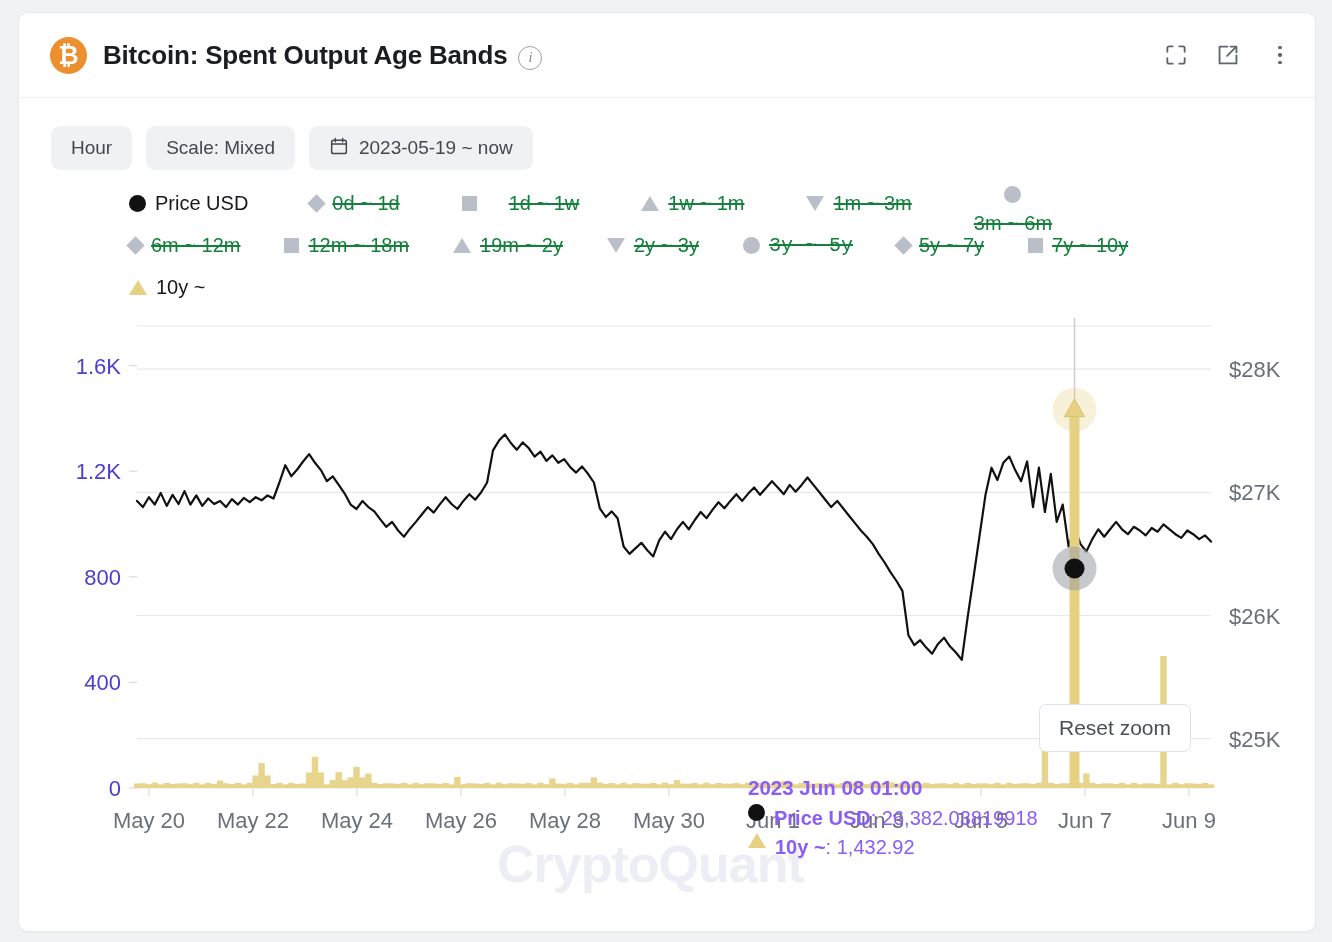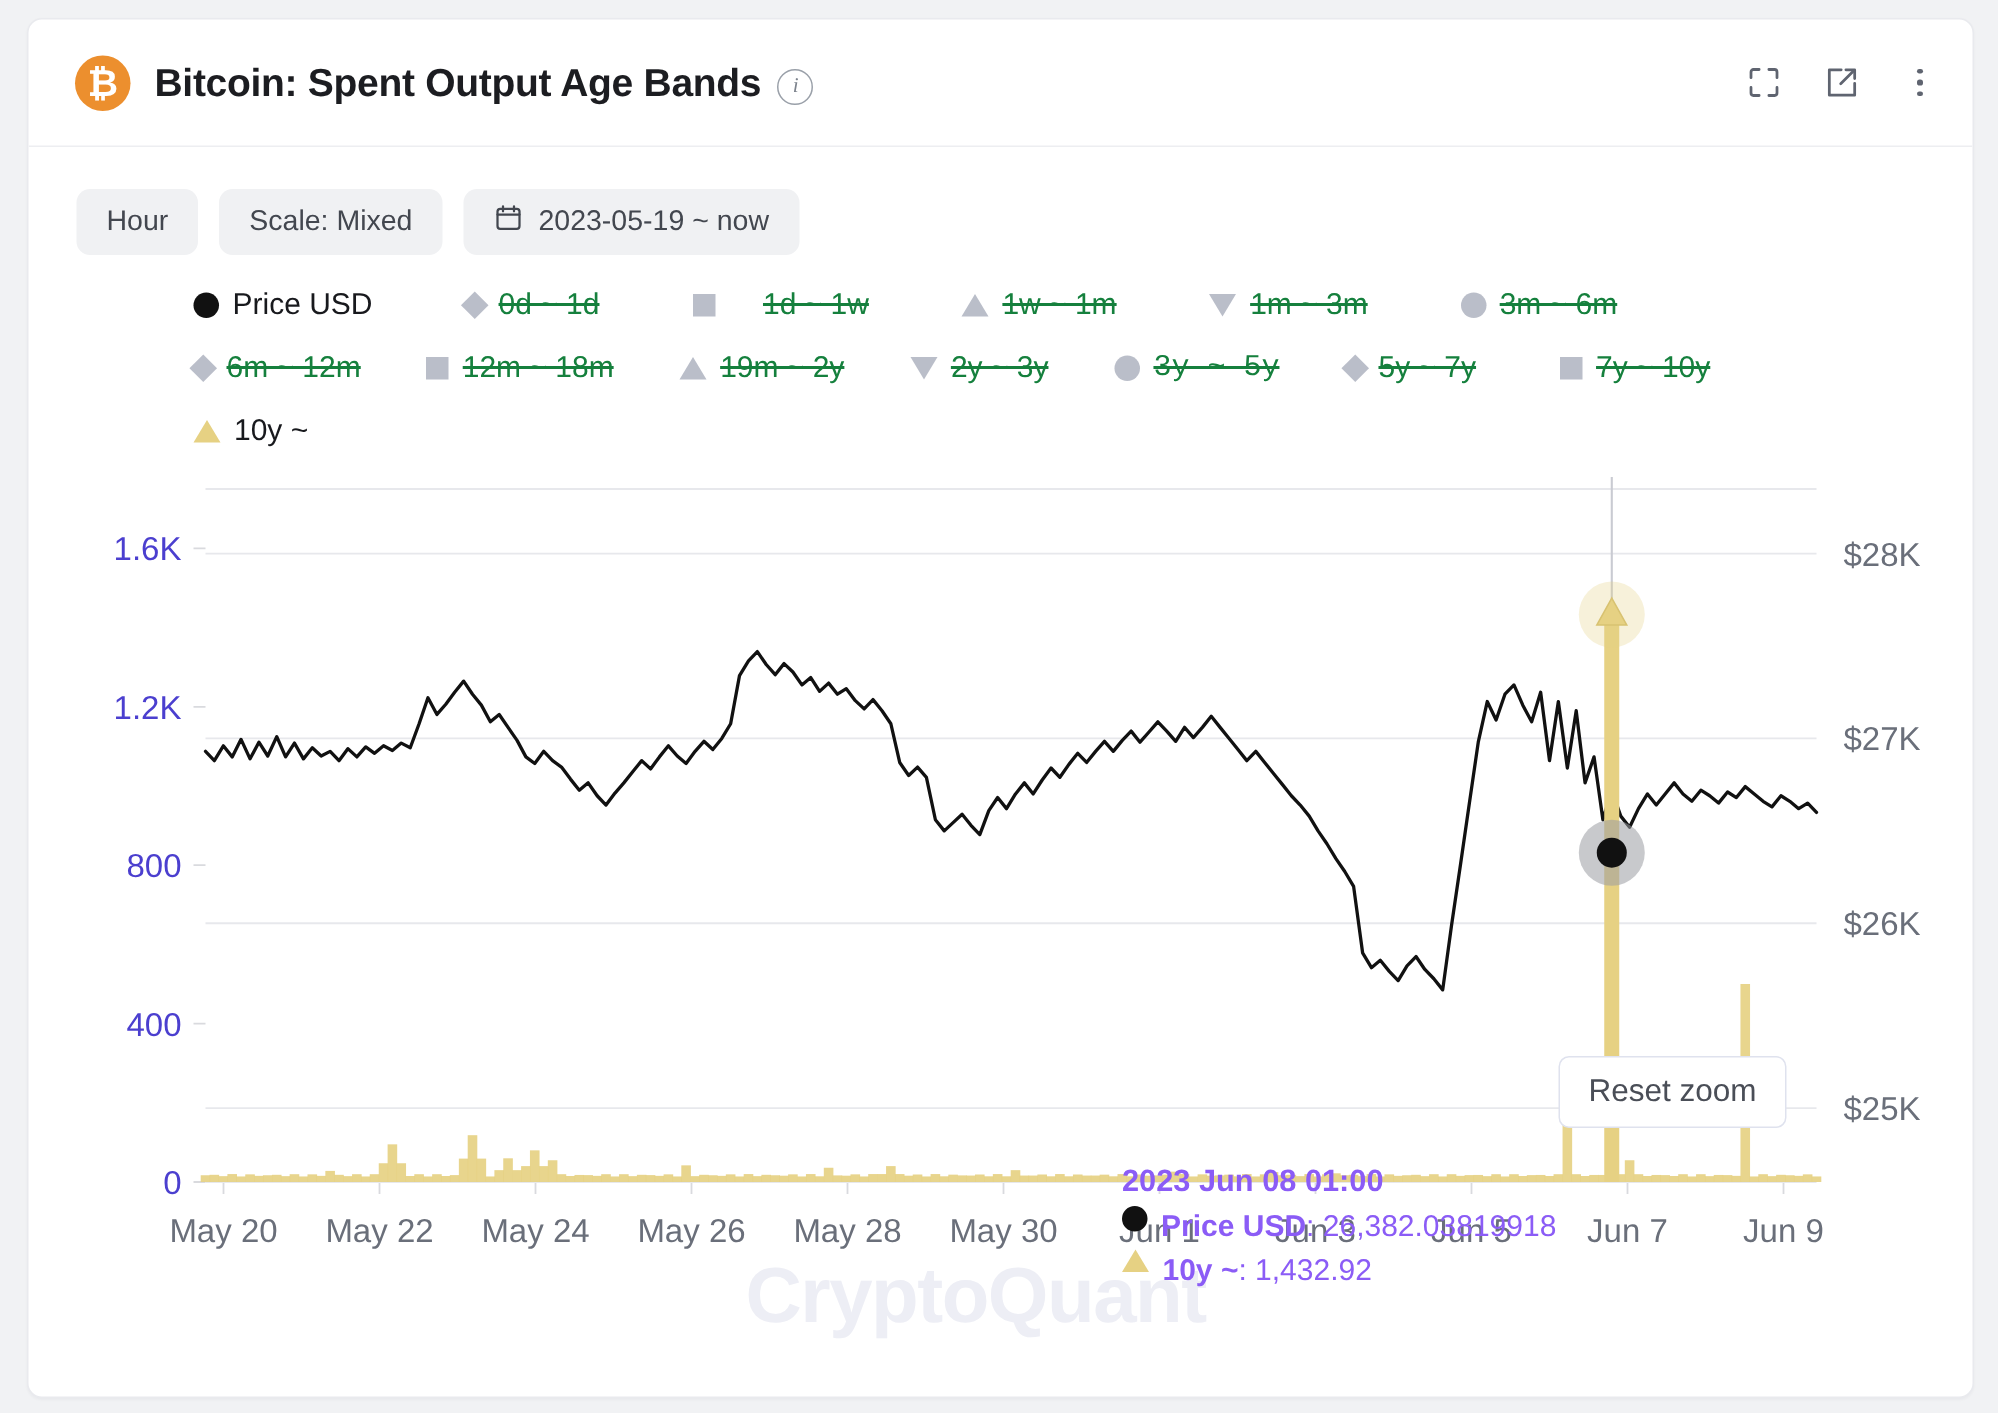--- a/index.html
+++ b/index.html
@@ -177,21 +177,21 @@
         <span class="lg-label">1d ~ 1w</span>
       </div>
       <div class="lg off" style="margin-right: 62px;">
         <span class="mk tri" style="color: rgb(144, 150, 168);"></span>
         <span class="lg-label">1w ~ 1m</span>
       </div>
       <div class="lg off" style="margin-right: 62px;">
         <span class="mk tridown" style="color: rgb(144, 150, 168);"></span>
         <span class="lg-label">1m ~ 3m</span>
       </div>
-      <div class="lg off" style="margin-right: 0px;">
+      <div class="lg off" style="margin-right: 0px; flex-direction: column;">
         <span class="mk circle" style="background: rgb(144, 150, 168);"></span>
         <span class="lg-label">3m ~ 6m</span>
       </div>
       <div style="flex-basis: 100%; height: 0px;"></div>
       <div class="lg off" style="margin-right: 44px; justify-content: space-between;">
         <span class="mk diamond" style="background: rgb(144, 150, 168);"></span>
         <span class="lg-label">6m ~ 12m</span>
       </div>
       <div class="lg off" style="margin-right: 44px;">
         <span class="mk square" style="background: rgb(144, 150, 168);"></span>
@@ -202,21 +202,21 @@
         <span class="lg-label">19m ~ 2y</span>
       </div>
       <div class="lg off" style="margin-right: 44px;">
         <span class="mk tridown" style="color: rgb(144, 150, 168);"></span>
         <span class="lg-label">2y ~ 3y</span>
       </div>
       <div class="lg off" style="margin-right: 44px; font-family: Liberation Mono, monospace;">
         <span class="mk circle" style="background: rgb(144, 150, 168);"></span>
         <span class="lg-label">3y ~ 5y</span>
       </div>
-      <div class="lg off" style="margin-right: 56px;">
+      <div class="lg off" style="margin-right: 44px;">
         <span class="mk diamond" style="background: rgb(144, 150, 168);"></span>
         <span class="lg-label">5y ~ 7y</span>
       </div>
       <div class="lg off" style="margin-right: 0px;">
         <span class="mk square" style="background: rgb(144, 150, 168);"></span>
         <span class="lg-label">7y ~ 10y</span>
       </div>
       <div style="flex-basis: 100%; height: 0px;"></div>
       <div class="lg" style="margin-right: 58px;">
         <span class="mk tri" style="color: rgb(230, 209, 131);"></span>

